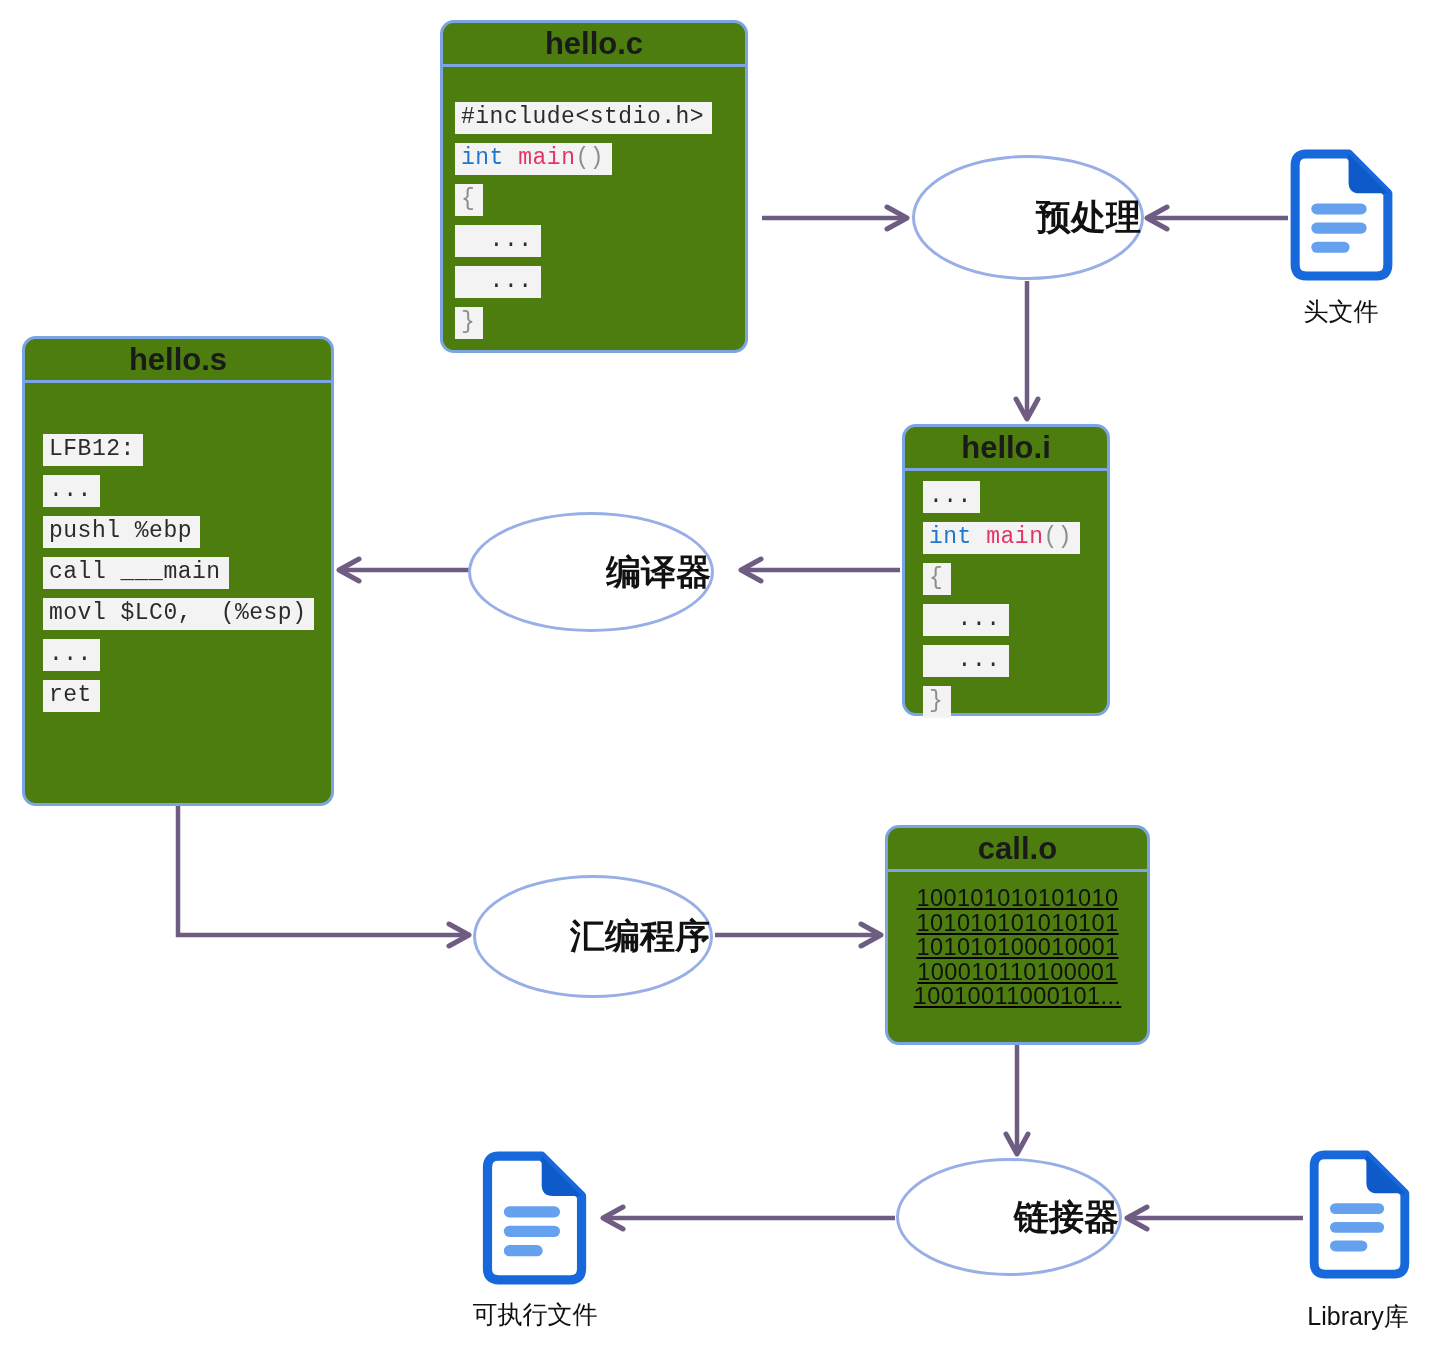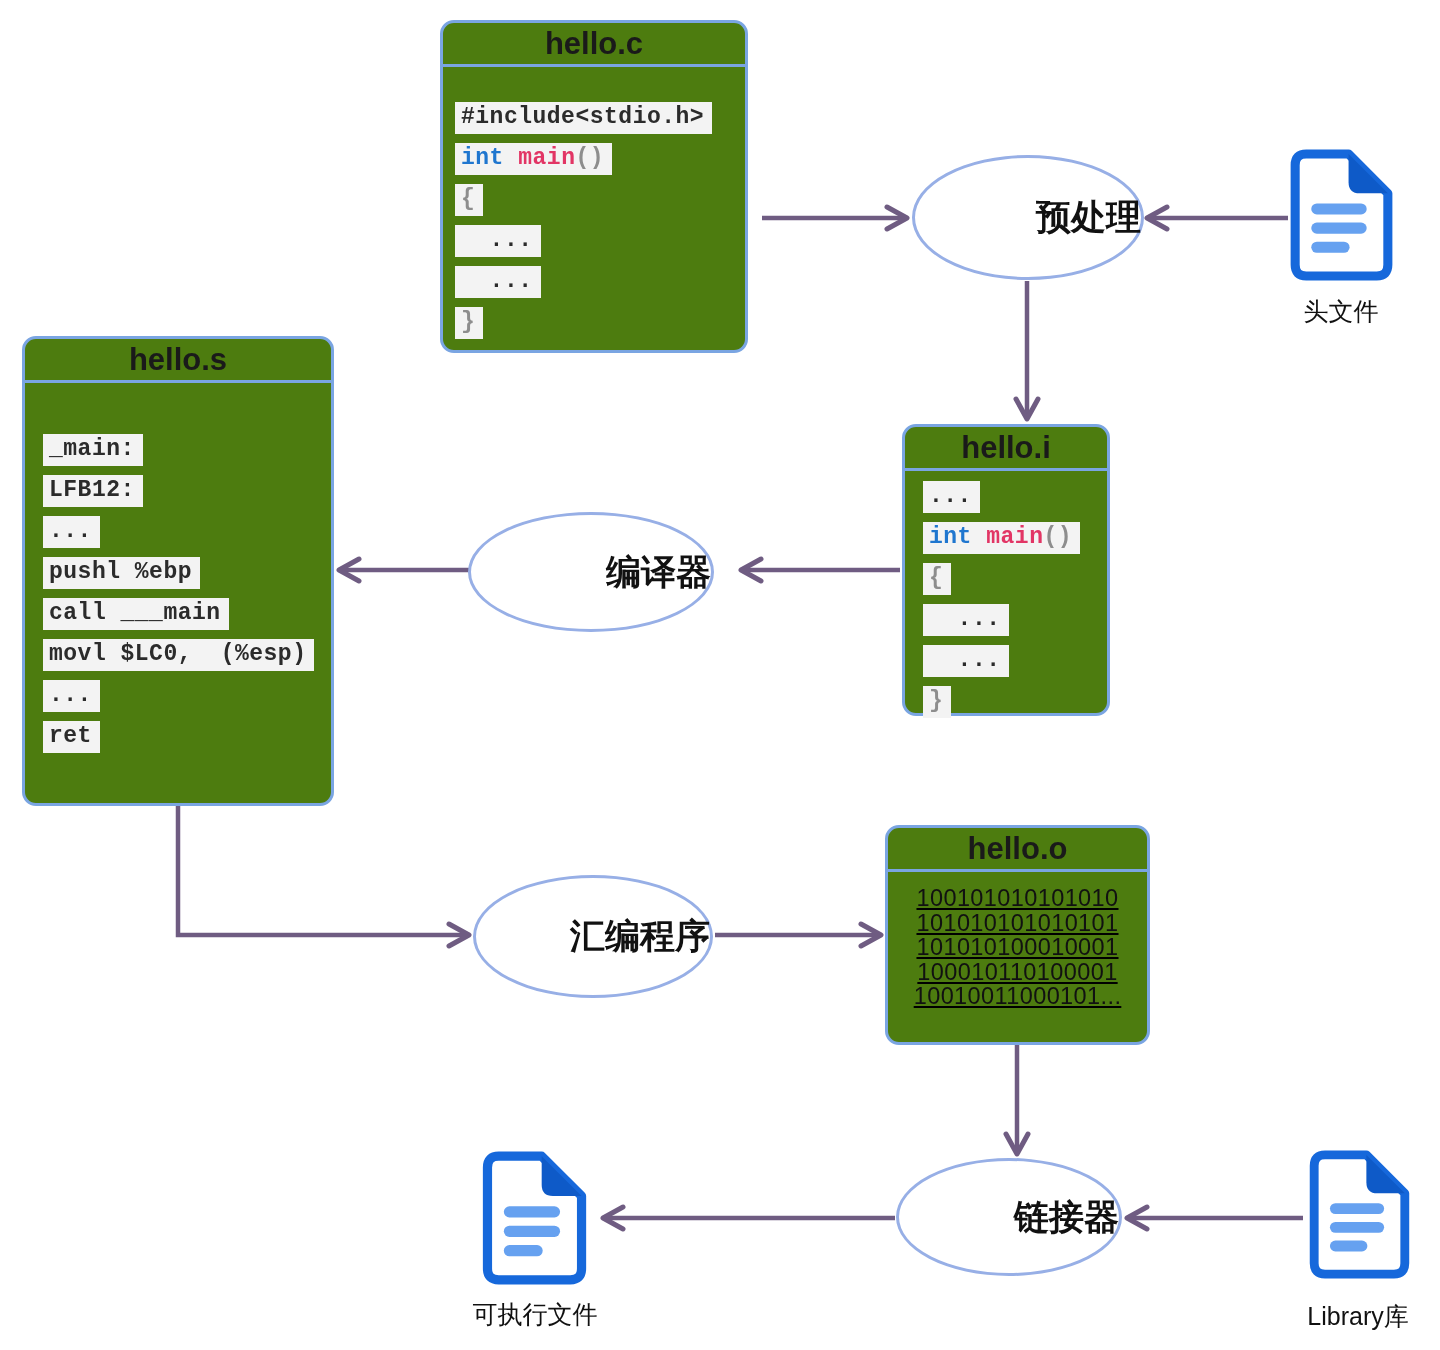--- a/index.html
+++ b/index.html
@@ -25,21 +25,21 @@
   .arrow-line{stroke:var(--arrow);stroke-width:4.5;fill:none;}
   .arrow-head{stroke:var(--arrow);stroke-width:5;fill:none;stroke-linecap:round;stroke-linejoin:round;}
 
   
   .box{position:absolute;z-index:2;background:#4d7c0f;border:3px solid var(--box-border);
        border-radius:14px;}
   .box .hdr{border-bottom:3px solid var(--box-border);height:44px;display:flex;
        align-items:center;justify-content:center;}
   .box .hdr .ttl{font-weight:bold;font-size:31px;color:var(--ink);}
   .box .body{position:relative;}
-  .code-line{height:41px;display:flex;align-items:center;font-weight:bold;}
+  .code-line{height:41px;display:flex;align-items:center;}
   .chip{background:var(--chip);padding:2px 8px 4px 6px;white-space:pre;
         font-family:"Liberation Mono","DejaVu Sans Mono",monospace;font-size:23px;
         color:#2B2B2B;letter-spacing:0.5px;}
   .seg-k{color:#2B2B2B;}
   .seg-blue{color:var(--kw);}
   .seg-red{color:var(--fn);}
   .seg-gray{color:var(--paren);}
   .bin-line{font-family:"Liberation Sans",sans-serif;font-size:23.5px;line-height:24.6px;
         height:auto;display:block;text-align:center;color:#111;letter-spacing:0.4px;}
 
@@ -133,23 +133,20 @@
         </div>
       </div>
   </div>
 
   <div class="box" id="box-hello_s">
     <div class="hdr">
       <span class="ttl">hello.s</span>
     </div>
     <div class="body">
         <div class="code-line">
-          <span class="chip"><span class="seg-k">_main:</span></span>
-        </div>
-        <div class="code-line">
           <span class="chip"><span class="seg-k">LFB12:</span></span>
         </div>
         <div class="code-line">
           <span class="chip"><span class="seg-k">...</span></span>
         </div>
         <div class="code-line">
           <span class="chip"><span class="seg-k">pushl %ebp</span></span>
         </div>
         <div class="code-line">
           <span class="chip"><span class="seg-k">call ___main</span></span>
@@ -187,21 +184,21 @@
           <span class="chip"><span class="seg-k">  ...</span></span>
         </div>
         <div class="code-line">
           <span class="chip"><span class="seg-gray">}</span></span>
         </div>
       </div>
   </div>
 
   <div class="box" id="box-hello_o">
     <div class="hdr">
-      <span class="ttl">hello.o</span>
+      <span class="ttl">call.o</span>
     </div>
     <div class="body">
         <div class="bin-line">100101010101010</div>
         <div class="bin-line">101010101010101</div>
         <div class="bin-line">101010100010001</div>
         <div class="bin-line">100010110100001</div>
         <div class="bin-line">10010011000101...</div>
       </div>
   </div>
 

